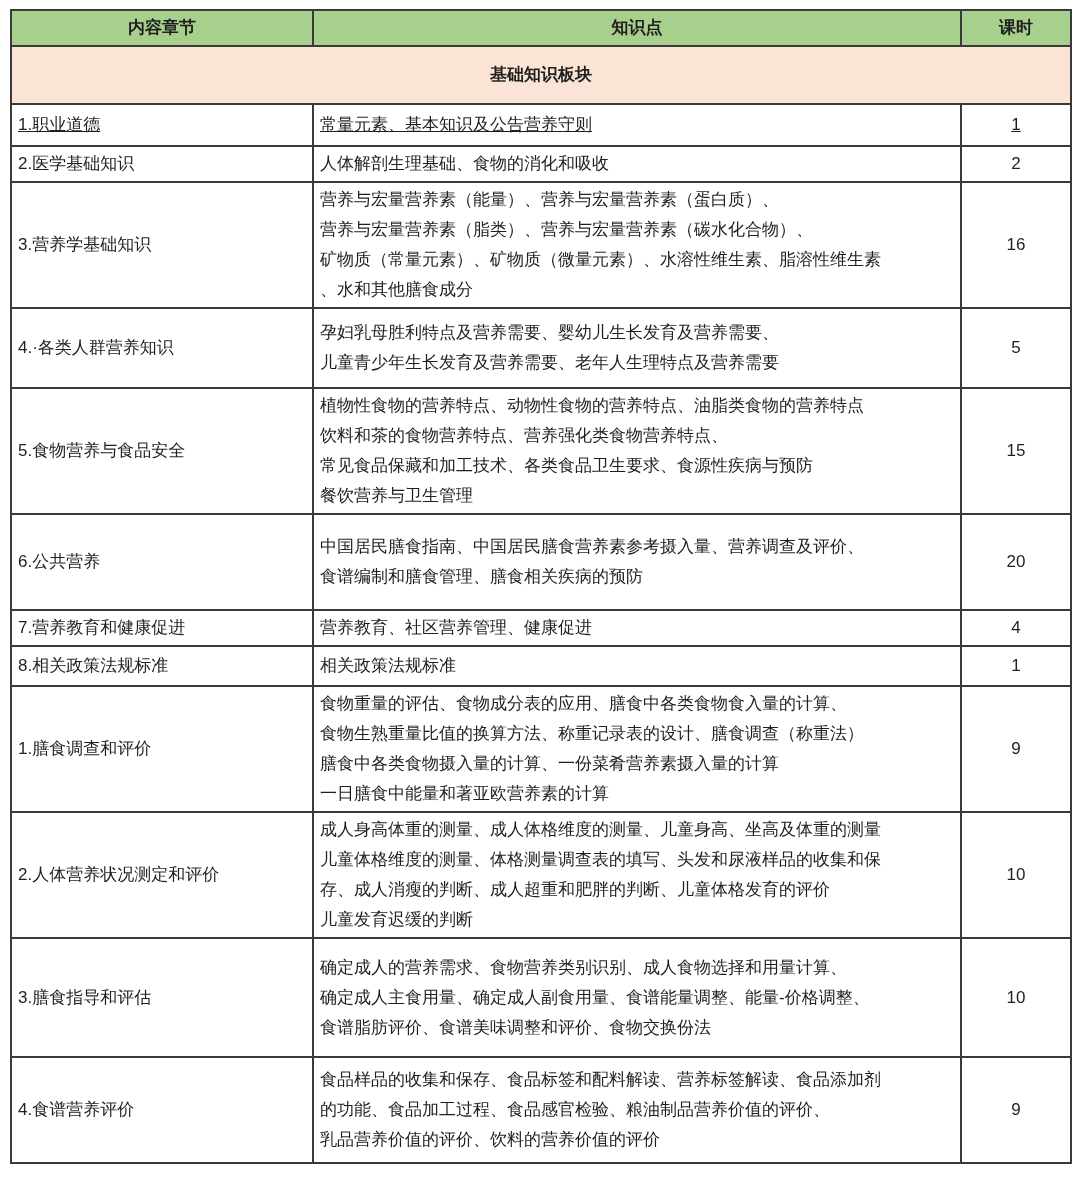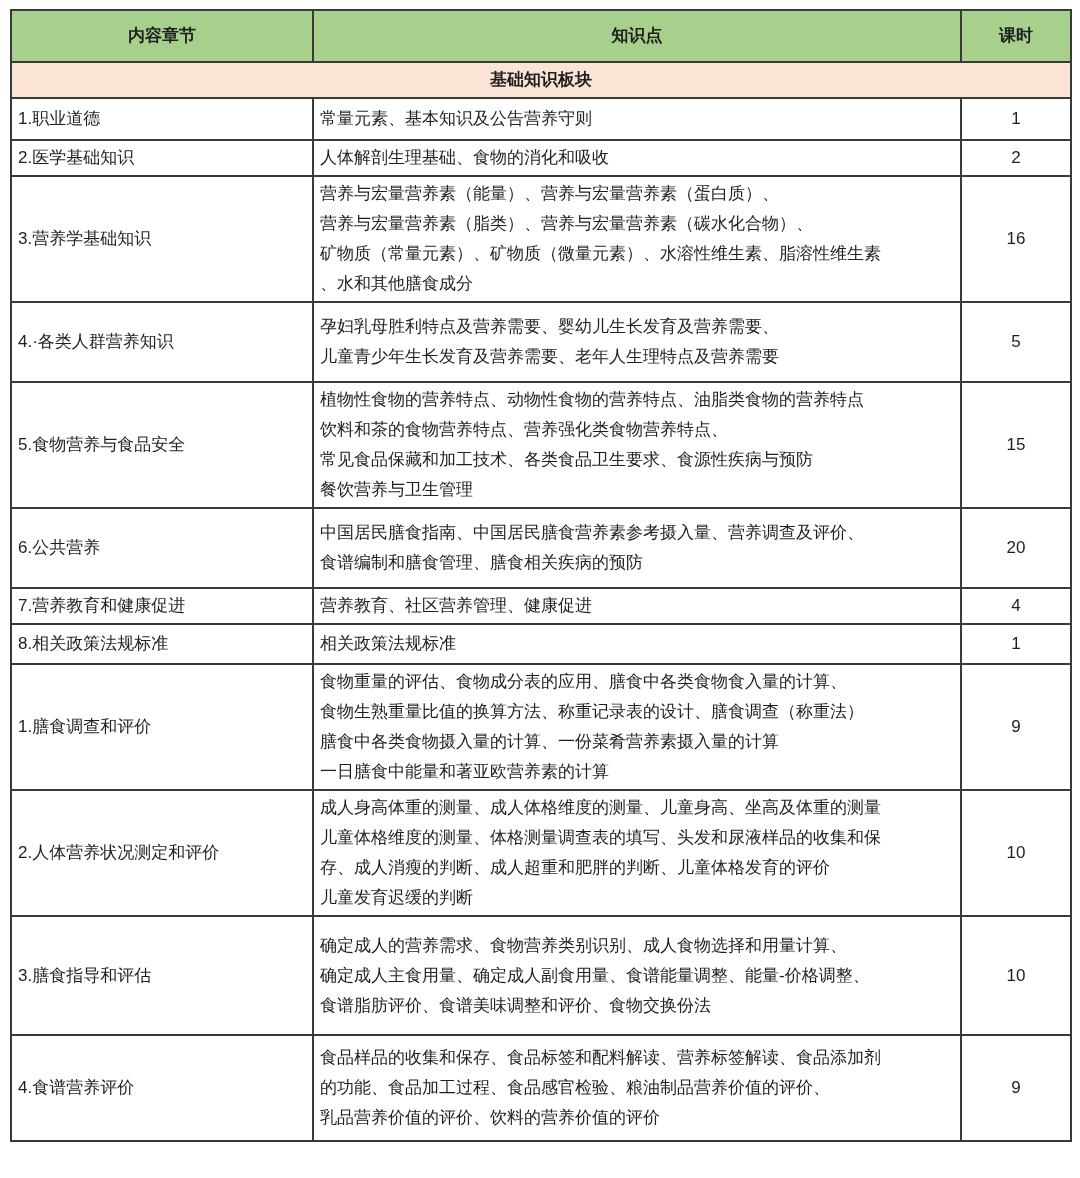--- a/index.html
+++ b/index.html
@@ -53,31 +53,31 @@
 <body>
 
 <div class="page">
   <table class="course">
     <colgroup>
         <col class="c1">
         <col class="c2">
         <col class="c3">
       </colgroup>
     <thead>
-      <tr style="height:52px;">
+      <tr style="height:36px;">
         <th class="colhead">内容章节</th>
         <th class="colhead">知识点</th>
         <th class="colhead">课时</th>
       </tr>
     </thead>
     <tbody>
-      <tr style="height:36px;">
+      <tr style="height:58px;">
         <td class="section-title" colspan="3">基础知识板块</td>
       </tr>
-      <tr style="height:42px;">
+      <tr style="height:42px;text-decoration:underline;">
         <td class="chapter">1.职业道德</td>
         <td class="knowledge">常量元素、基本知识及公告营养守则</td>
         <td class="hours">1</td>
       </tr>
       <tr style="height:29px;">
         <td class="chapter">2.医学基础知识</td>
         <td class="knowledge">人体解剖生理基础、食物的消化和吸收</td>
         <td class="hours">2</td>
       </tr>
       <tr style="height:120px;">
@@ -95,21 +95,21 @@
         <td class="hours">5</td>
       </tr>
       <tr style="height:125px;">
         <td class="chapter">5.食物营养与食品安全</td>
         <td class="knowledge">植物性食物的营养特点、动物性食物的营养特点、油脂类食物的营养特点
 饮料和茶的食物营养特点、营养强化类食物营养特点、
 常见食品保藏和加工技术、各类食品卫生要求、食源性疾病与预防
 餐饮营养与卫生管理</td>
         <td class="hours">15</td>
       </tr>
-      <tr style="height:80px;">
+      <tr style="height:96px;">
         <td class="chapter">6.公共营养</td>
         <td class="knowledge">中国居民膳食指南、中国居民膳食营养素参考摄入量、营养调查及评价、
 食谱编制和膳食管理、膳食相关疾病的预防</td>
         <td class="hours">20</td>
       </tr>
       <tr style="height:36px;">
         <td class="chapter">7.营养教育和健康促进</td>
         <td class="knowledge">营养教育、社区营养管理、健康促进</td>
         <td class="hours">4</td>
       </tr>

